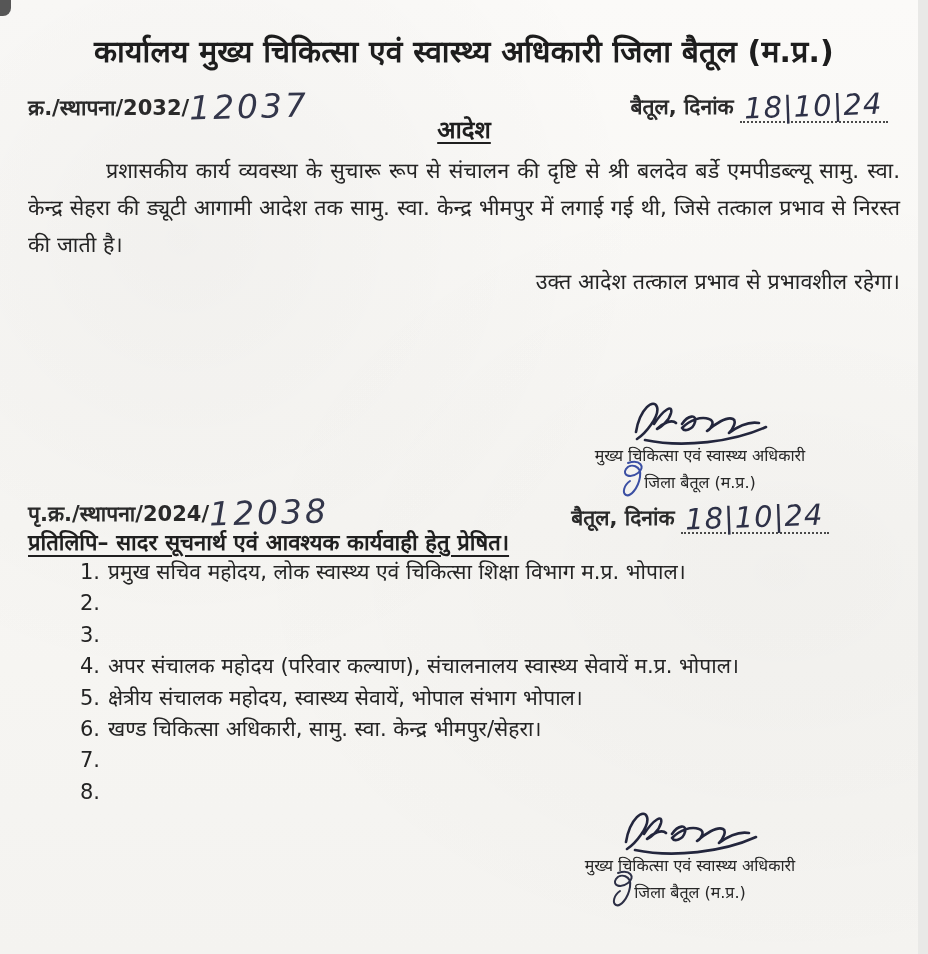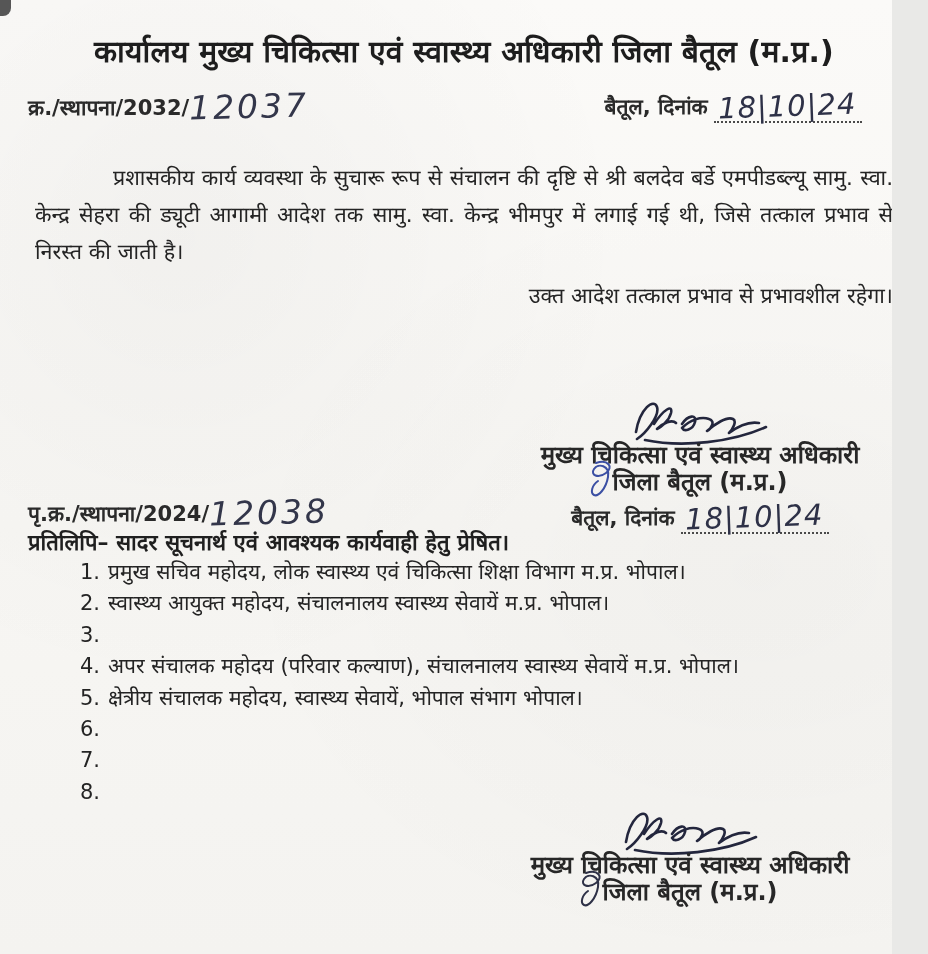--- a/index.html
+++ b/index.html
@@ -8,20 +8,21 @@
     font-family:"DejaVu Sans","Liberation Sans",sans-serif;
     background:#e9e9e7;
   }
   .page{
     position:relative;width:892px;height:954px;overflow:hidden;
     background:
       radial-gradient(ellipse at 20% 25%, rgba(0,0,0,0.030), transparent 45%),
       radial-gradient(ellipse at 85% 60%, rgba(0,0,0,0.025), transparent 50%),
       linear-gradient(180deg,#fbfaf8 0%,#f7f6f3 55%,#f4f3f0 100%);
     color:#262626;
+    padding-left:26px;
   }
   .corner-mark{
     position:absolute;left:0;top:0;width:11px;height:16px;
     background:#3a3a3a;border-bottom-right-radius:8px;opacity:.85;
   }
   .doc-title{
     position:absolute;top:30px;left:0;width:928px;
     text-align:center;font-size:30px;font-weight:700;
     letter-spacing:.2px;color:#1d1d1d;white-space:nowrap;
   }
@@ -51,42 +52,42 @@
     font-size:24px;font-weight:700;color:#1f1f1f;
   }
   .order-heading span{
     text-decoration:underline;text-decoration-thickness:2px;text-underline-offset:4px;
   }
   .body-text{
     position:absolute;top:152px;left:28px;width:872px;
     font-size:21.5px;line-height:37px;color:#242424;
     text-align:justify;
   }
-  .body-text p{margin:7px;text-indent:78px;}
+  .body-text p{margin:0;text-indent:78px;}
   .body-text p.no-justify{text-align:right;}
   .sig-block{
     position:absolute;width:390px;text-align:center;
   }
   .sig1{top:394px;left:505px;}
   .sig2{top:804px;left:495px;}
   .sig-scribble{display:block;margin:0 auto -4px auto;}
-  .sig-line{font-size:24px;font-weight:700;color:#272727;line-height:27px;white-space:nowrap;}
+  .sig-line{font-size:16px;font-weight:400;color:#272727;line-height:27px;white-space:nowrap;}
   .sig-line2-wrap{position:relative;display:inline-block;}
   .stamp-curl{position:absolute;left:-26px;top:-12px;}
   .sig-date-line{
     font-size:21px;font-weight:600;color:#2a2a2a;margin-top:2px;white-space:nowrap;
   }
   .ref2{
     position:absolute;top:490px;left:28px;
     font-size:21px;font-weight:600;color:#2a2a2a;white-space:nowrap;
   }
   .copy-heading{
     position:absolute;top:526px;left:28px;
     font-size:22px;font-weight:700;color:#1f1f1f;
-    text-decoration-thickness:2px;text-underline-offset:5px;
+    text-decoration:underline;text-decoration-thickness:2px;text-underline-offset:5px;
     white-space:nowrap;
   }
   .recipients{
     position:absolute;top:557px;left:80px;width:830px;
   }
   .recipient-row{
     display:flex;align-items:flex-start;
     font-size:21px;line-height:31.4px;color:#242424;white-space:nowrap;
   }
   .recipient-num{width:28px;flex:0 0 28px;}
@@ -102,20 +103,23 @@
 
   <div class="ref-row">
     <div class="ref-left">
       <span>क्र./स्थापना/2032/</span><span class="hand">12037</span>
     </div>
     <div class="place-date">
       <span>बैतूल, दिनांक</span><span class="date-slot"><span class="hand-date">18|10|24</span></span>
     </div>
   </div>
 
+  <div class="order-heading">
+    <span>आदेश</span>
+  </div>
 
   <div class="body-text">
     <p>प्रशासकीय कार्य व्यवस्था के सुचारू रूप से संचालन की दृष्टि से श्री बलदेव बर्डे एमपीडब्ल्यू सामु. स्वा. केन्द्र सेहरा की ड्यूटी आगामी आदेश तक सामु. स्वा. केन्द्र भीमपुर में लगाई गई थी, जिसे तत्काल प्रभाव से निरस्त की जाती है।</p>
     <p class="no-justify">उक्त आदेश तत्काल प्रभाव से प्रभावशील रहेगा।</p>
   </div>
 
   <div class="sig-block sig1">
     <svg class="sig-scribble" width="165" height="52" viewBox="0 0 165 52">
       <path d="M18,38 C22,14 36,4 39,13 C42,22 27,40 19,45 M36,30 C46,15 55,10 53,19 C51,27 43,33 39,35 C45,29 54,25 58,29 M64,30 C70,21 79,20 77,28 C75,36 66,38 64,34 C72,26 83,22 91,25 C98,27 93,35 89,37 C97,30 109,22 115,25 C119,27 115,35 111,39 C119,33 130,27 141,29 M27,46 C65,54 115,48 148,33" fill="none" stroke="#23263d" stroke-width="2.6" stroke-linecap="round" stroke-linejoin="round"></path>
     </svg>
@@ -139,35 +143,35 @@
 
   <div class="copy-heading">प्रतिलिपि– सादर सूचनार्थ एवं आवश्यक कार्यवाही हेतु प्रेषित।</div>
 
   <div class="recipients">
     <div class="recipient-row">
       <span class="recipient-num">1.</span>
       <span>प्रमुख सचिव महोदय, लोक स्वास्थ्य एवं चिकित्सा शिक्षा विभाग म.प्र. भोपाल।</span>
     </div>
     <div class="recipient-row">
       <span class="recipient-num">2.</span>
-      <span>स्वास्थ्य आयुक्त महोदय, संचालनालय स्वास्थ्य सेवायें म.प्र. भोपाल।</span>
     </div>
     <div class="recipient-row">
       <span class="recipient-num">3.</span>
     </div>
     <div class="recipient-row">
       <span class="recipient-num">4.</span>
       <span>अपर संचालक महोदय (परिवार कल्याण), संचालनालय स्वास्थ्य सेवायें म.प्र. भोपाल।</span>
     </div>
     <div class="recipient-row">
       <span class="recipient-num">5.</span>
       <span>क्षेत्रीय संचालक महोदय, स्वास्थ्य सेवायें, भोपाल संभाग भोपाल।</span>
     </div>
     <div class="recipient-row">
       <span class="recipient-num">6.</span>
+      <span>खण्ड चिकित्सा अधिकारी, सामु. स्वा. केन्द्र भीमपुर/सेहरा।</span>
     </div>
     <div class="recipient-row">
       <span class="recipient-num">7.</span>
     </div>
     <div class="recipient-row">
       <span class="recipient-num">8.</span>
     </div>
   </div>
 
   <div class="sig-block sig2">

